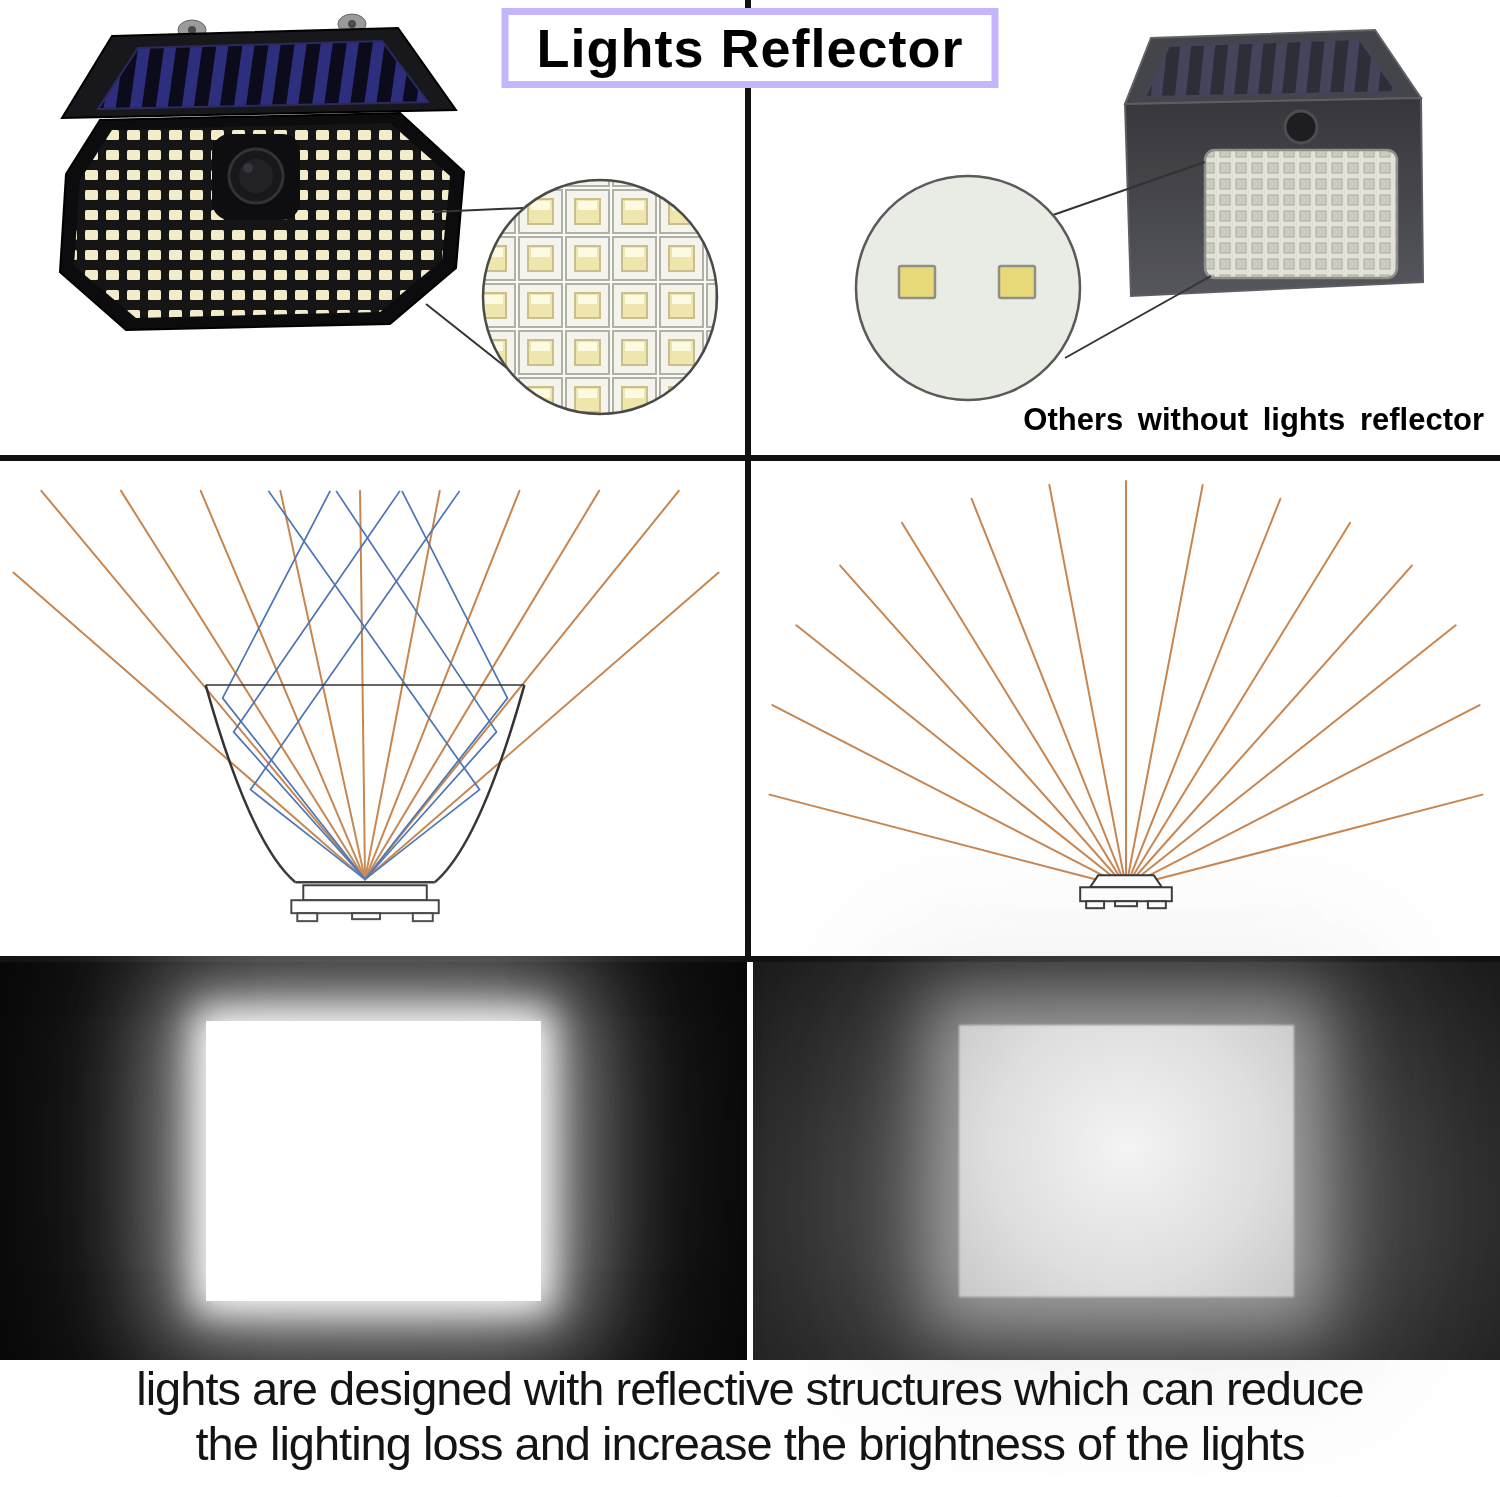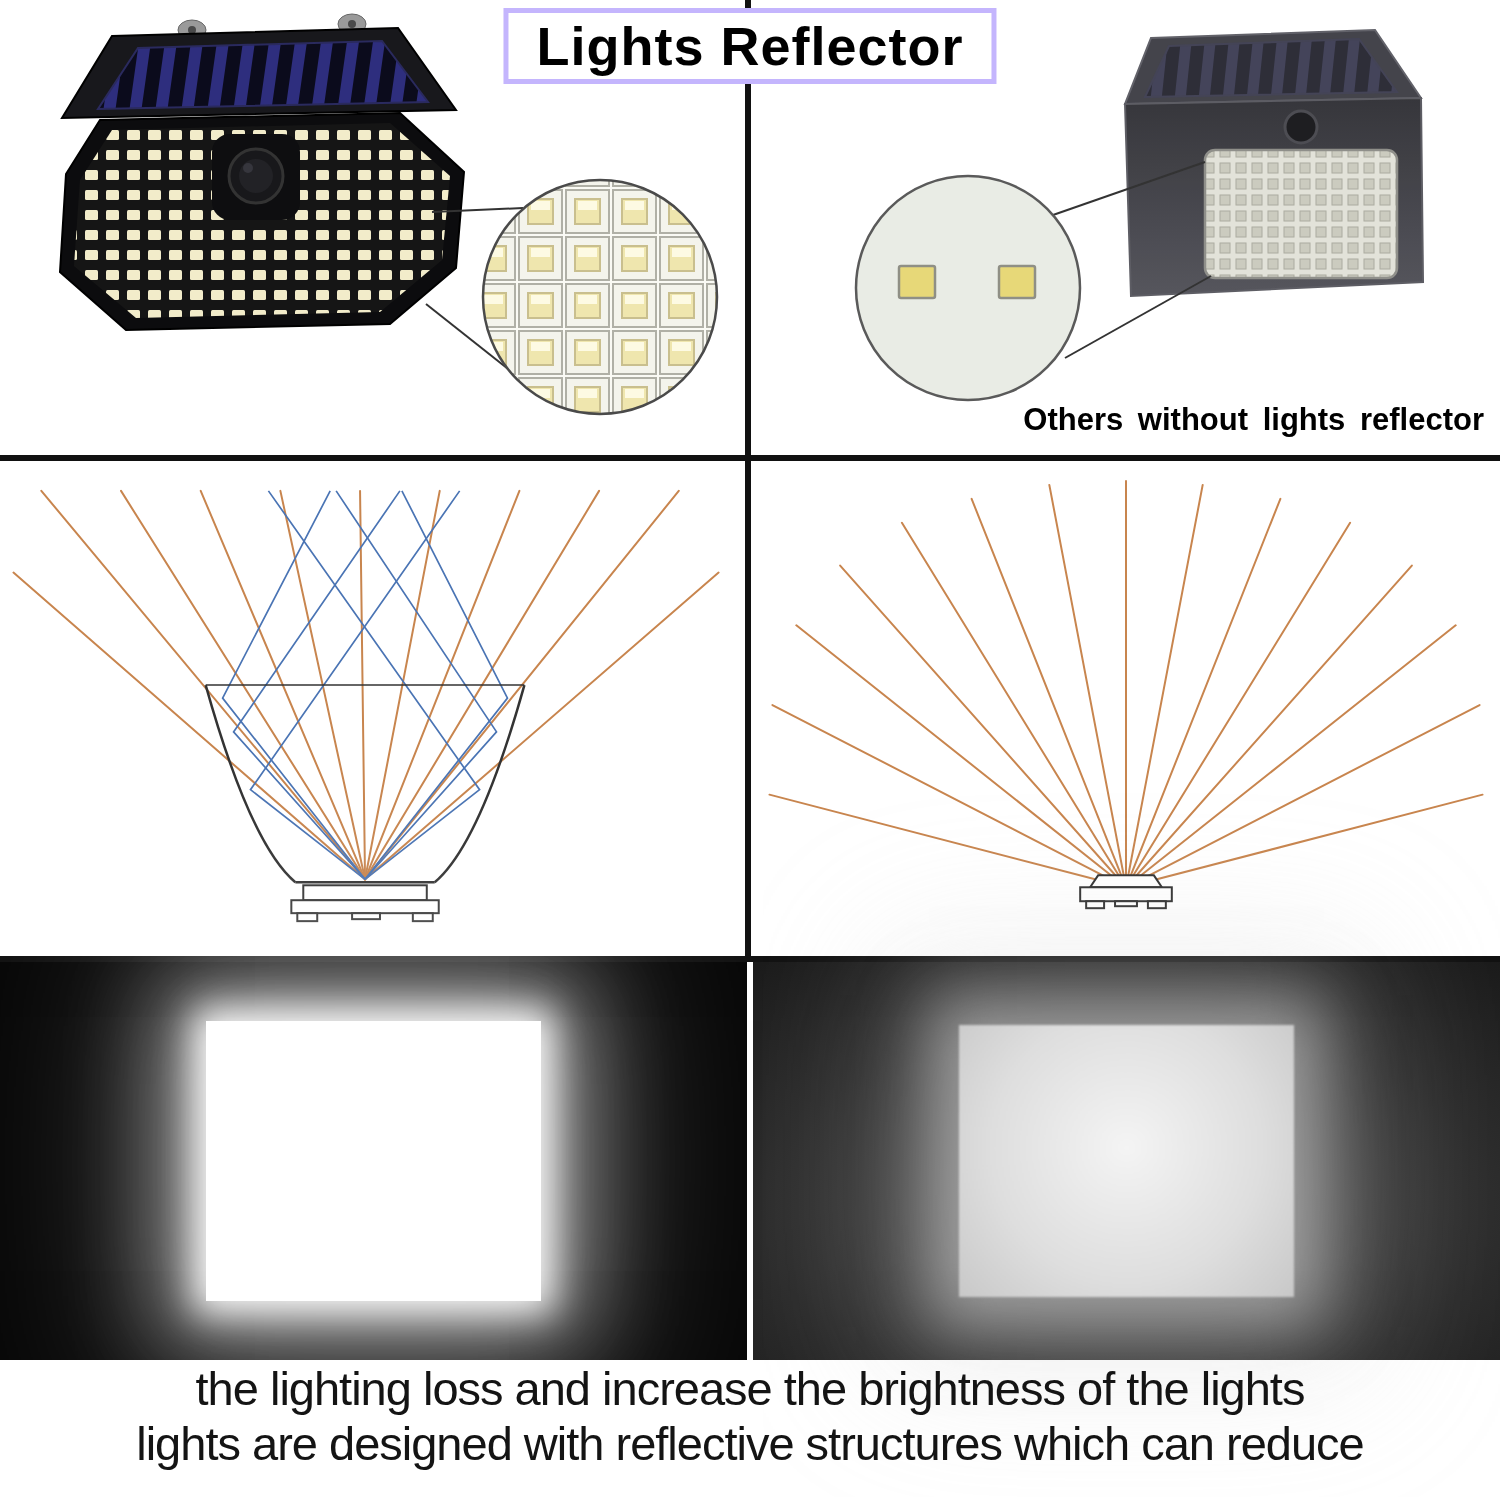--- a/index.html
+++ b/index.html
@@ -14,21 +14,21 @@
     position:relative;width:1500px;height:1497px;background:#fff;overflow:hidden;
     font-family:"Liberation Sans",sans-serif;color:#000;
   }
   
   .divider-v{position:absolute;left:745px;top:0;width:6px;height:962px;background:#111;}
   .divider-h1{position:absolute;left:0;top:455px;width:1500px;height:6px;background:#111;}
   .divider-h2{position:absolute;left:0;top:956px;width:1500px;height:6px;background:#111;}
   
   .title-box{
     position:absolute;left:50%;top:8px;transform:translateX(-50%);
-    background:#fff;border:5px solid #c4b5fd;padding:2px 28px;z-index:10;
+    background:#fff;border:7px solid #c4b5fd;padding:2px 28px;z-index:10;
     font-size:54px;font-weight:bold;letter-spacing:1px;white-space:nowrap;
   }
   
   .caption{position:absolute;font-size:31px;font-weight:bold;word-spacing:6px;z-index:5;}
   .caption-left{left:8px;top:396px;}
   .caption-right{right:16px;top:402px;text-align:center;}
   
   .cell{position:absolute;}
   .cell-tl{left:0;top:0;width:747px;height:455px;}
   .cell-tr{left:753px;top:0;width:747px;height:455px;}
@@ -215,17 +215,17 @@
   </div>
 
   <div class="photo photo-left">
     <div class="sq-bright"></div>
   </div>
   <div class="photo photo-right">
     <div class="sq-dim"></div>
   </div>
 
   <div class="footer">
+    <div>lights are designed with reflective structures  which can reduce</div>
     <div>the lighting loss and increase the brightness of the lights</div>
-    <div>lights are designed with reflective structures  which can reduce</div>
   </div>
 
 </div>
 
 </body></html>

